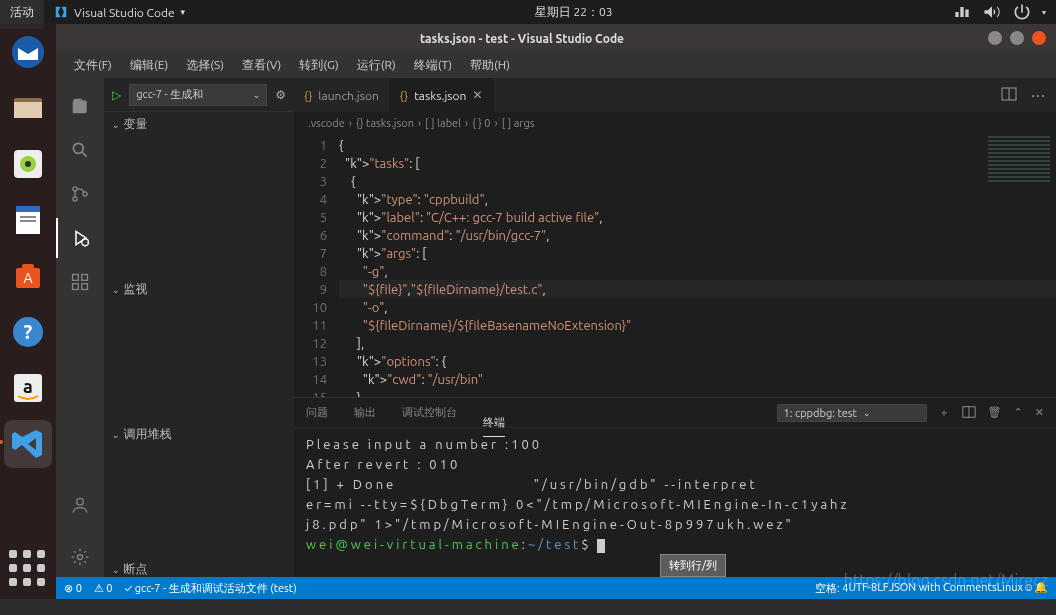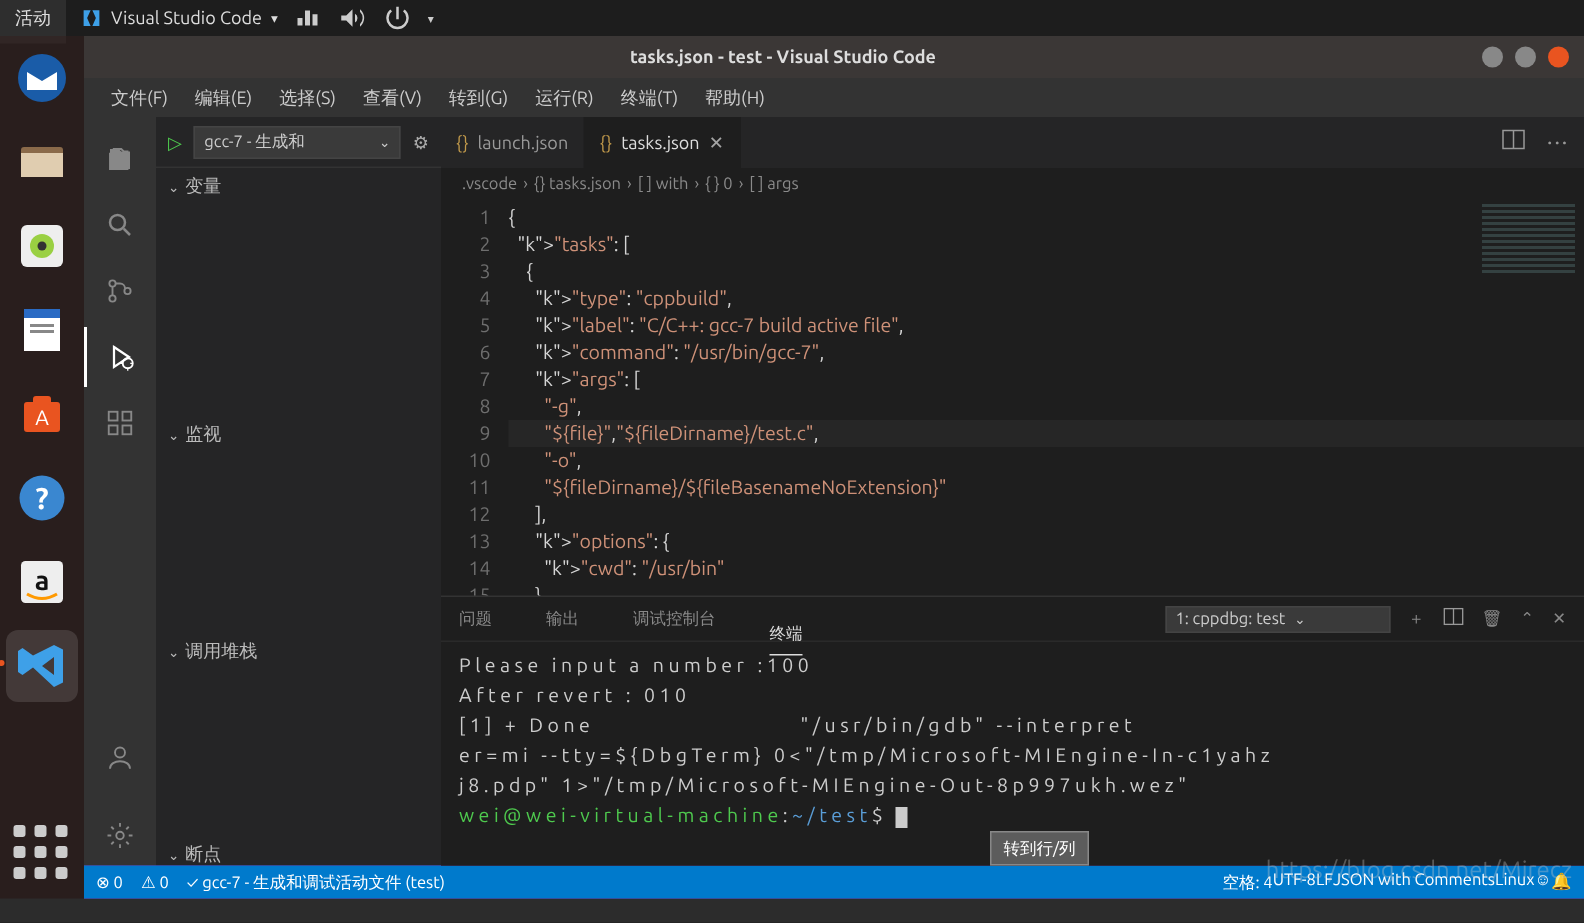--- a/index.html
+++ b/index.html
@@ -9,21 +9,21 @@
 .toppanel .act { padding:0 10px; background:rgba(255,255,255,0.08); height:33px; display:flex; align-items:center; }
 .toppanel .app { display:flex; align-items:center; gap:6px; padding:0 10px; }
 .toppanel .ctr { flex:1; text-align:center; }
 .toppanel .tray { display:flex; gap:10px; padding-right:10px; align-items:center; }
 .dock { position:absolute; left:0; top:24px; width:56px; bottom:16px; background:rgba(40,20,18,0.55); display:flex; flex-direction:column; align-items:center; padding-top:4px; gap:8px; }
 .dock-item { width:48px; height:48px; border-radius:8px; display:flex; align-items:center; justify-content:center; font-size:22px; position:relative; }
 .dock-item.active { background:rgba(255,255,255,0.12); }
 .dock-item .indic { position:absolute; left:-5px; top:20px; width:4px; height:4px; border-radius:2px; background:#e95420; }
 .dock-apps { position:absolute; bottom:6px; left:4px; width:48px; height:48px; display:grid; grid-template:repeat(3,10px)/repeat(3,10px); gap:4px; justify-content:center; align-content:center; }
 .dock-apps span { width:8px; height:8px; border-radius:2px; background:#ccc; }
-.vscode { position:absolute; left:56px; top:24px; right:0; bottom:16px; background:#a21caf; display:flex; flex-direction:column; }
+.vscode { position:absolute; left:56px; top:24px; right:0; bottom:16px; background:#b91c1c; display:flex; flex-direction:column;border-radius:31px; }
 .titlebar { height:28px; background:#3b3736; display:flex; align-items:center; color:#ddd; font-size:12px; font-weight:bold; }
 .titlebar .title { flex:1; text-align:center; }
 .winbtns { display:flex; gap:8px; padding-right:10px; }
 .winbtn { width:14px; height:14px; border-radius:7px; }
 .menubar { height:26px; background:#333333; display:flex; align-items:center; padding-left:10px; gap:2px; }
 .menubar span { color:#ccc; font-size:12px; padding:3px 8px; cursor:pointer; }
 .main { flex:1; display:flex; min-height:0; }
 .activitybar { width:48px; background:#333333; display:flex; flex-direction:column; align-items:center; padding-top:8px; gap:4px; }
 .ab-item { width:48px; height:40px; display:flex; align-items:center; justify-content:center; color:#888; cursor:pointer; }
 .ab-item.active { color:#fff; border-left:2px solid #fff; }
@@ -40,21 +40,21 @@
 .tab .close { opacity:0.7; }
 .tab-actions { margin-left:auto; display:flex; align-items:center; padding:0 10px; gap:14px; color:#999; }
 .breadcrumb { height:22px; display:flex; align-items:center; padding-left:14px; font-size:11px; color:#8a8a8a; gap:4px; }
 .codearea { flex:1; display:flex; font-family:Consolas,monospace; font-size:13px; line-height:18px; overflow:hidden; position:relative; }
 .gutter { width:45px; text-align:right; color:#6e6e6e; padding:2px 12px 0 0; }
 .code { flex:1; padding-top:2px; white-space:pre; color:#d4d4d4; }
 .code .line.hl { background:rgba(255,255,255,0.04); }
 .minimap { position:absolute; right:2px; top:0; width:70px; height:120px; opacity:0.25; }
 .minimap div { height:2px; margin:2px 4px; background:#7aa; } .s { color:#ce9178; }
 .panel { height:180px; border-top:1px solid #333; display:flex; flex-direction:column; background:#1e1e1e; }
-.panel-tabs { height:30px; display:flex; align-items:center; padding:0 12px; gap:36px; font-size:11px; color:#888; border-bottom:1px solid #2a2a2a; }
+.panel-tabs { height:30px; display:flex; align-items:center; padding:0 12px; gap:26px; font-size:11px; color:#888; border-bottom:1px solid #2a2a2a; }
 .panel-tabs .pt.active { color:#ddd; border-bottom:1px solid #ddd; padding-bottom:6px; margin-bottom:-7px;margin-top:20px; }
 .panel-tabs .right { margin-left:auto; display:flex; align-items:center; gap:12px; }
 .term-sel { background:#3a3a3a; border:1px solid #444; padding:2px 6px; color:#ccc; font-size:11px; display:flex; align-items:center; gap:6px; width:150px; justify-content:flex-start; }
 .term { flex:1; padding:6px 12px; font-family:Consolas,monospace; font-size:13px; line-height:20px; color:#ccc; white-space:pre; letter-spacing:3px; overflow:hidden; }
 .term .g { color:#4ec94e; } .term .b { color:#5a9dd6; } .term .cur { background:#ccc; width:8px; height:14px; display:inline-block; vertical-align:middle; }
 .statusbar { height:22px; background:#007acc; color:#fff; font-size:11px; display:flex; align-items:center; padding:0 8px; gap:12px; }
 .statusbar .right { margin-left:auto; display:flex; }
 .tooltip { position:absolute; bottom:22px; left:604px; background:#5c5c5c; color:#fff; font-size:11px; padding:3px 8px; border:1px solid #888; z-index:10; }
 .watermark { position:absolute; right:8px; bottom:26px; color:rgba(200,200,200,0.35); font-size:16px; z-index:20; }
 .tray svg, .ab-item svg { width:20px; height:20px; }
@@ -66,20 +66,21 @@
   <div class="toppanel-left">
     <div class="act">活动</div>
     <div class="app">
       <svg width="14" height="14" viewBox="0 0 24 24">
           <path fill="#3ea0e8" d="M3 3h8l-4 9 4 9H3V3zm10 0h8v18h-8l4-9-4-9z"></path>
         </svg>
       <span>Visual Studio Code</span> 
         <span style="font-size:9px">▾</span>
     </div>
   </div>
+  <div class="ctr">星期日 22：03</div>
   <div class="tray">
     <svg viewBox="0 0 24 24" width="16" height="16">
         <path fill="#ccc" d="M4 18h4v-6H4v6zm6 0h4V6h-4v12zm6 0h4v-9h-4v9z"></path>
       </svg>
     <svg viewBox="0 0 24 24" width="16" height="16">
         <path fill="#ccc" d="M3 10v4h4l5 5V5L7 10H3zm13 2a4 4 0 0 0-2-3.5v7A4 4 0 0 0 16 12zm2-7v2a7 7 0 0 1 0 10v2a9 9 0 0 0 0-14z"></path>
       </svg>
     <svg viewBox="0 0 24 24" width="16" height="16">
         <path fill="#ccc" d="M13 3h-2v10h2V3zm4.8 2.2l-1.4 1.4A7 7 0 1 1 7.6 6.6L6.2 5.2a9 9 0 1 0 11.6 0z"></path>
       </svg>
@@ -269,21 +270,21 @@
                 <path stroke="#999" d="M8 2v12"></path>
               </svg></span>
           <span style="letter-spacing:1px">···</span>
         </div>
       </div>
       <div class="breadcrumb" id="breadcrumb">
           <span>.vscode</span>
           <span>›</span>
           <span>{} tasks.json</span>
           <span>›</span>
-          <span>[ ] with</span>
+          <span>[ ] label</span>
           <span>›</span>
           <span>{ } 0</span>
           <span>›</span>
           <span>[ ] args</span>
         </div>
       <div class="codearea">
         <div class="gutter" id="gutter">
             <div>1</div>
             <div>2</div>
             <div>3</div>

